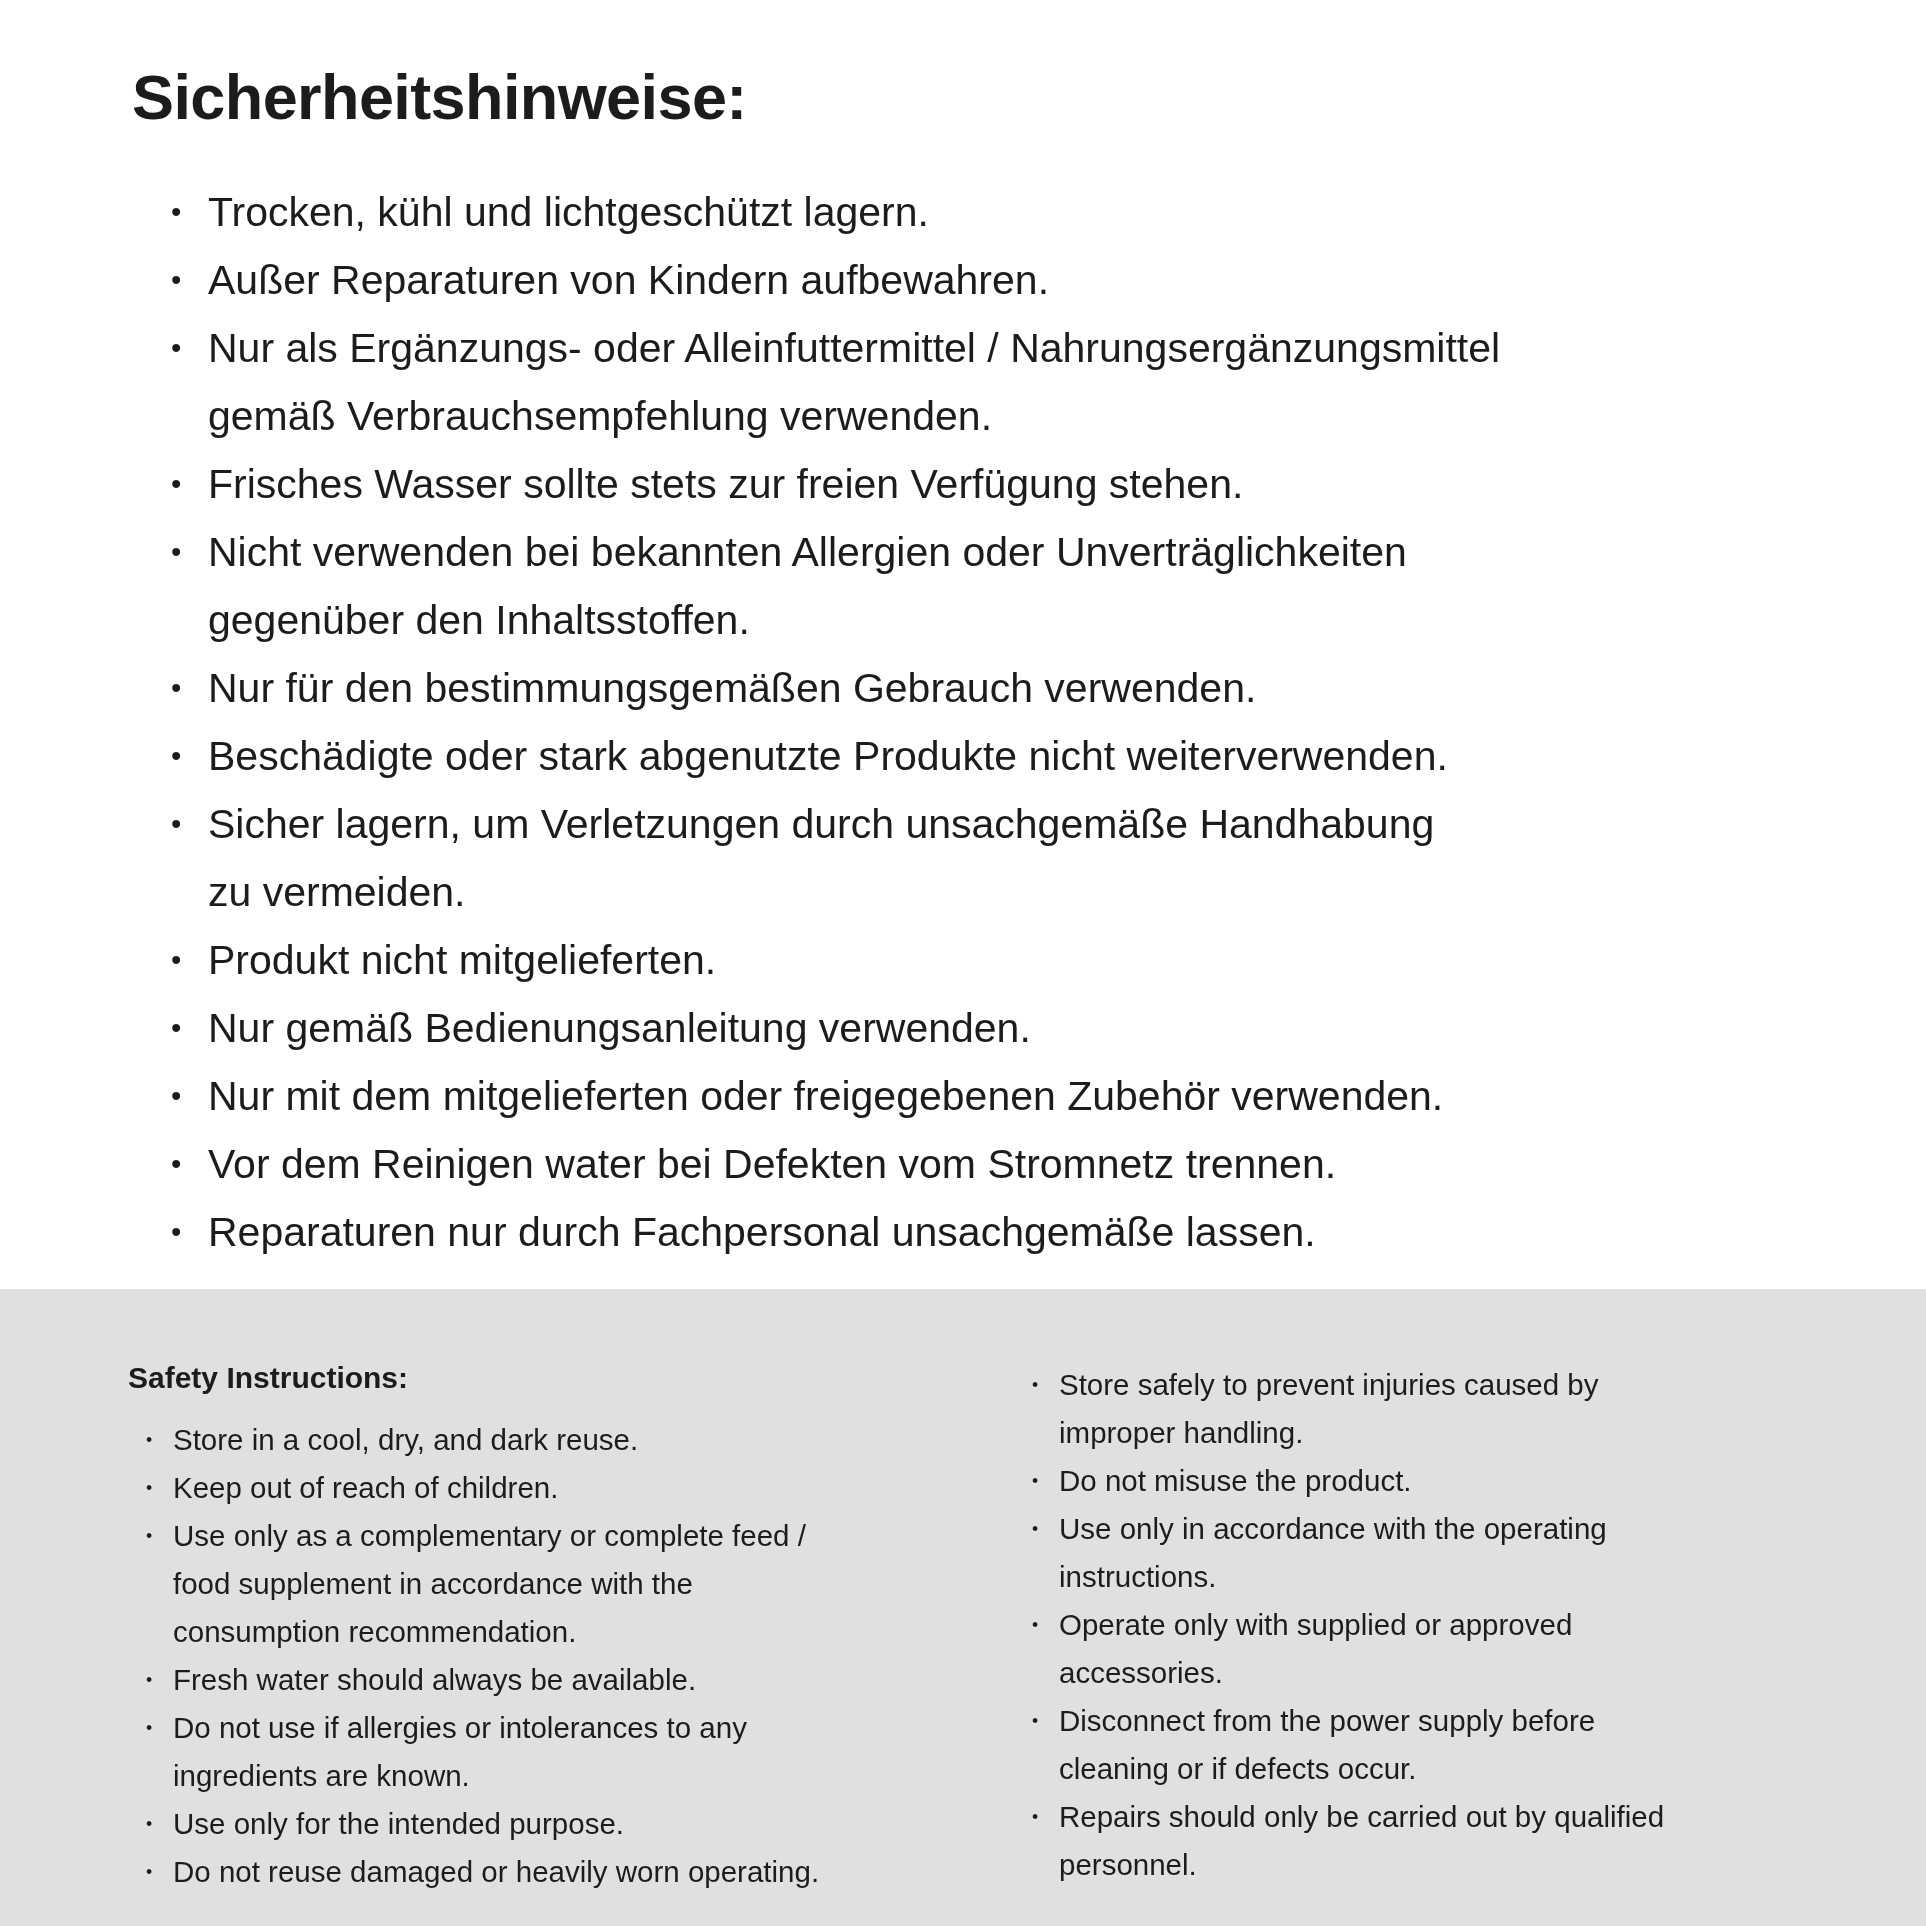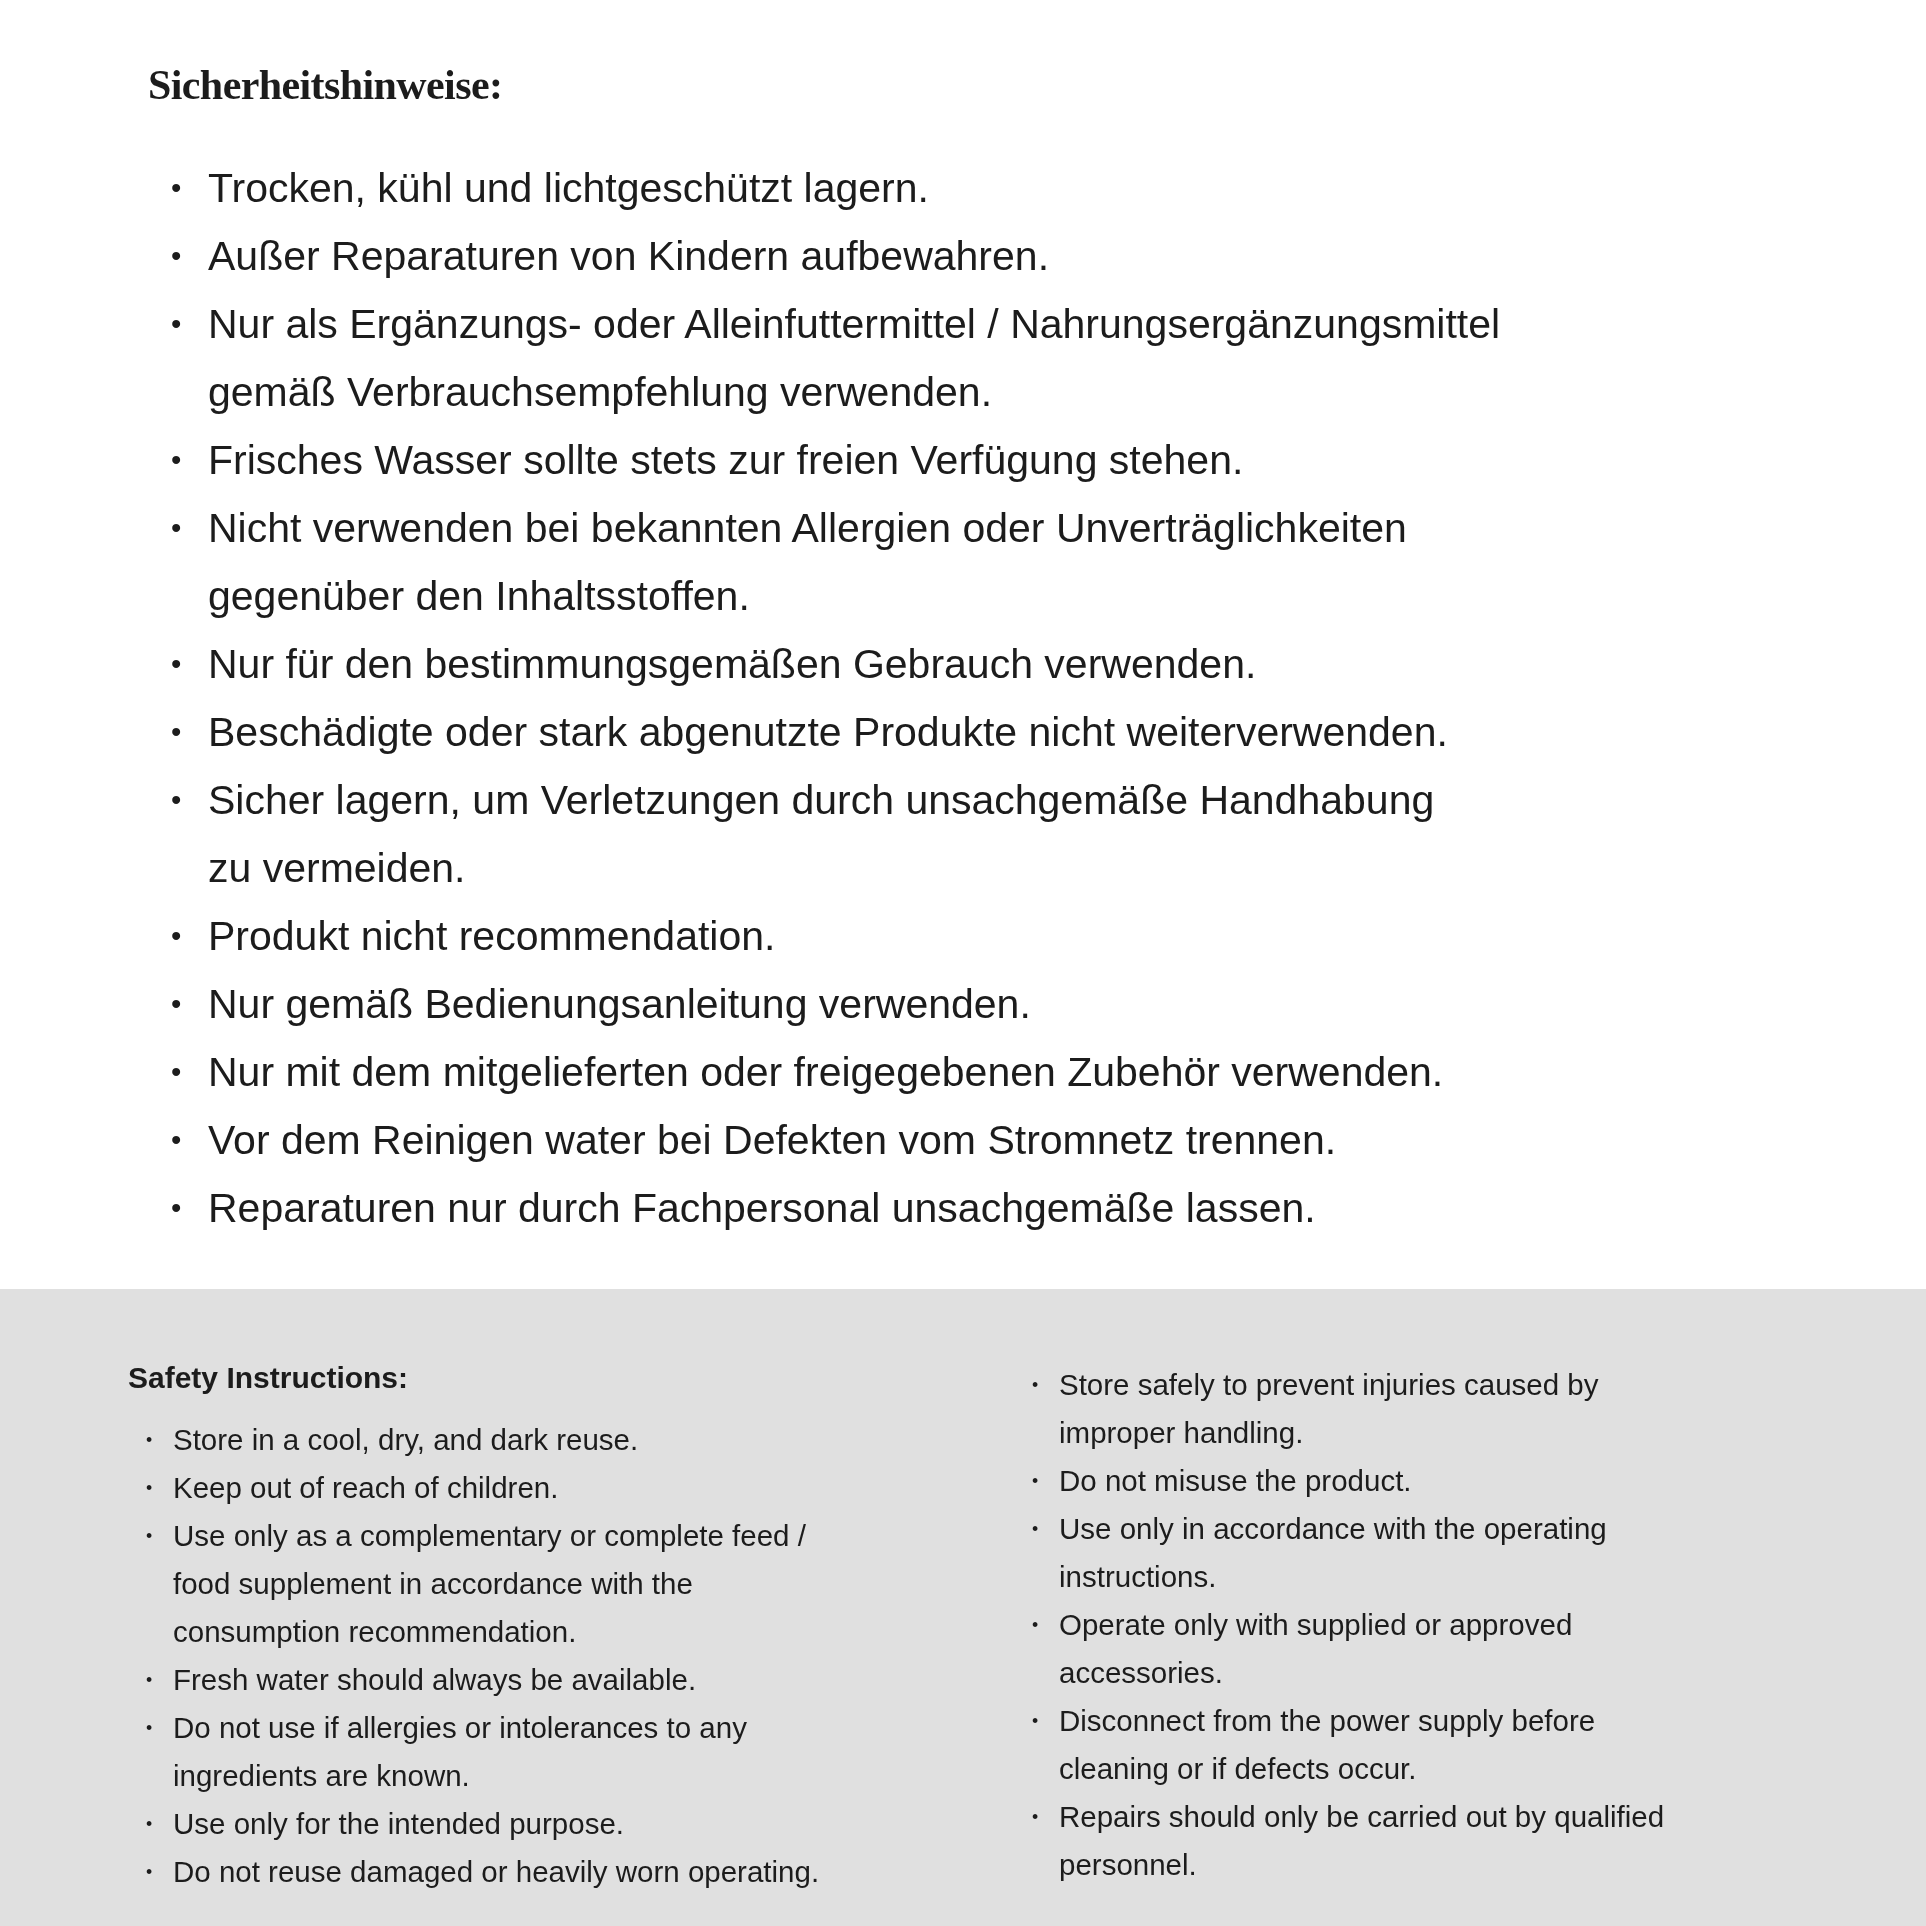--- a/index.html
+++ b/index.html
@@ -15,25 +15,24 @@
   }
 
   
   .german-section {
     position: absolute;
     top: 61px;
     left: 132px;
     right: 77px;
   }
   .german-heading {
-    font-size: 42px;
+    font-size: 63px;
     font-weight: 700;
-    margin: 0 0 45px 16px;
+    margin: 0 0 45px 0;
     letter-spacing: -0.6px;
-    font-family: Liberation Serif, serif;
   }
   ul.bullet-list {
     list-style: none;
     margin: 0;
     padding: 0;
   }
   .german-section ul.bullet-list {
     font-size: 41px;
     line-height: 68px;
     padding-left: 39px;
@@ -116,21 +115,21 @@
         <span class="marker">•</span>
         <span class="item-text">Beschädigte oder stark abgenutzte Produkte nicht weiterverwenden.</span>
       </li>
       <li>
         <span class="marker">•</span>
         <span class="item-text">Sicher lagern, um Verletzungen durch unsachgemäße Handhabung
 zu vermeiden.</span>
       </li>
       <li>
         <span class="marker">•</span>
-        <span class="item-text">Produkt nicht recommendation.</span>
+        <span class="item-text">Produkt nicht mitgelieferten.</span>
       </li>
       <li>
         <span class="marker">•</span>
         <span class="item-text">Nur gemäß Bedienungsanleitung verwenden.</span>
       </li>
       <li>
         <span class="marker">•</span>
         <span class="item-text">Nur mit dem mitgelieferten oder freigegebenen Zubehör verwenden.</span>
       </li>
       <li>

